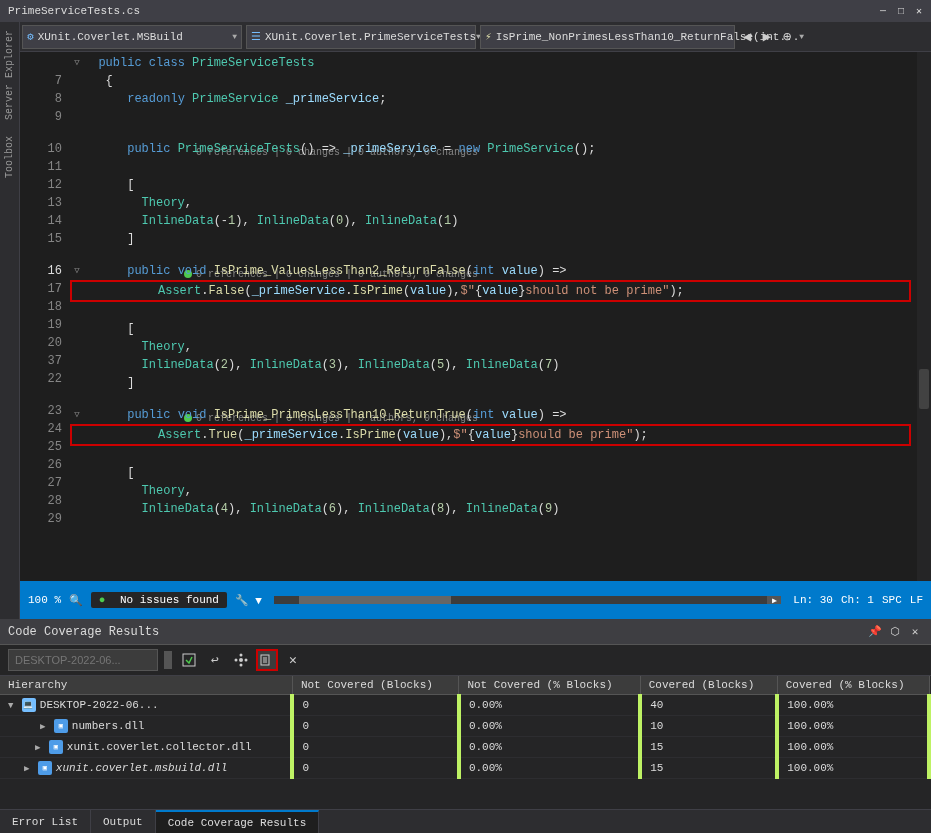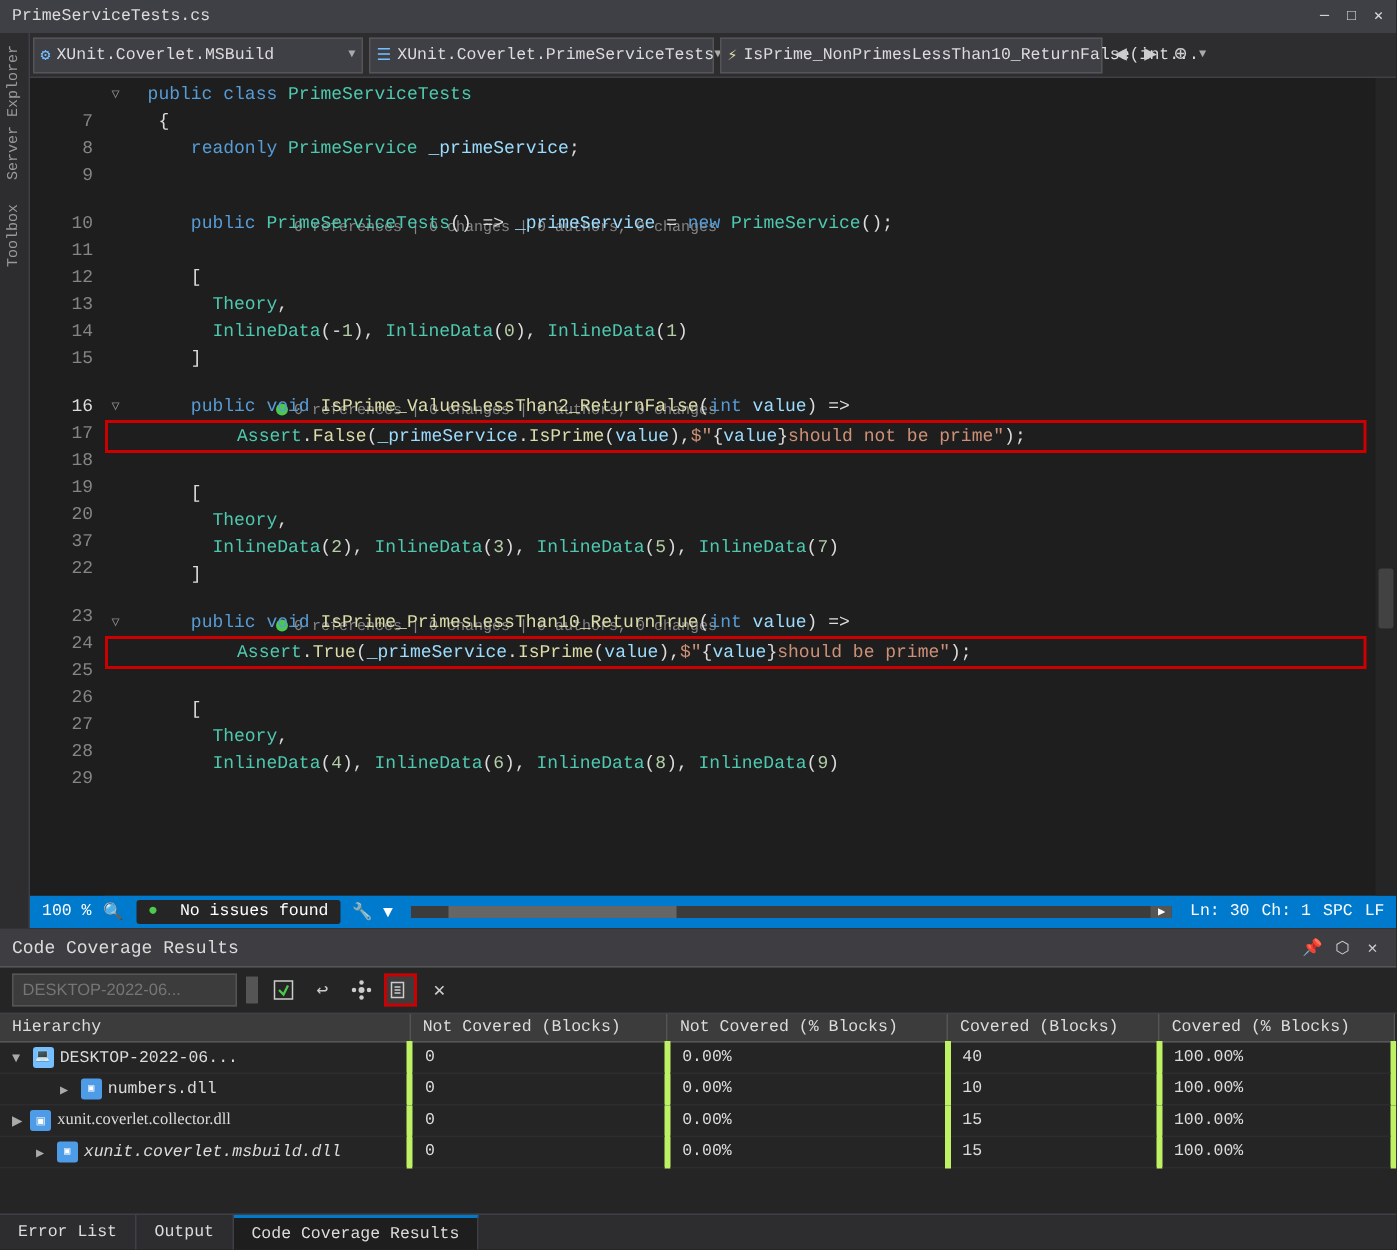--- a/index.html
+++ b/index.html
@@ -190,21 +190,21 @@
     .kw { color: #569cd6; }
     .type { color: #4ec9b0; }
     .string { color: #ce9178; }
     .method { color: #dcdcaa; }
     .param { color: #9cdcfe; }
     .num { color: #b5cea8; }
     .plain { color: #dcdcdc; }
 
     
     .status-bar {
-      height: 22px;
+      height: 38px;
       background: #007acc;
       display: flex;
       align-items: center;
       padding: 0 8px;
       font-size: 11px;
       color: white;
       flex-shrink: 0;
       gap: 8px;
     }
     .status-item {
@@ -682,21 +682,21 @@
           <tr>
     <td style="padding-left:40px;">
       <span class="expand-arrow">▶ </span><span style="display:inline-block;width:14px;height:14px;background:#4e9ce8;border-radius:2px;margin-right:4px;vertical-align:middle;font-size:7px;color:white;text-align:center;line-height:14px;">▣</span>numbers.dll
     </td>
     <td class="zero-val">0</td>
     <td class="zero-val">0.00%</td>
     <td class="covered-val">10</td>
     <td class="covered-val">100.00%</td>
   </tr>
           <tr>
-    <td style="padding-left:8px;font-family:Liberation Serif, serif;">
+    <td style="padding-left:35px;">
       <span class="expand-arrow">▶ </span><span style="display:inline-block;width:14px;height:14px;background:#4e9ce8;border-radius:2px;margin-right:4px;vertical-align:middle;font-size:7px;color:white;text-align:center;line-height:14px;">▣</span>xunit.coverlet.collector.dll
     </td>
     <td class="zero-val">0</td>
     <td class="zero-val">0.00%</td>
     <td class="covered-val">15</td>
     <td class="covered-val">100.00%</td>
   </tr>
           <tr>
     <td style="padding-left:24px;font-style:italic;">
       <span class="expand-arrow">▶ </span><span style="display:inline-block;width:14px;height:14px;background:#4e9ce8;border-radius:2px;margin-right:4px;vertical-align:middle;font-size:7px;color:white;text-align:center;line-height:14px;">▣</span>xunit.coverlet.msbuild.dll

